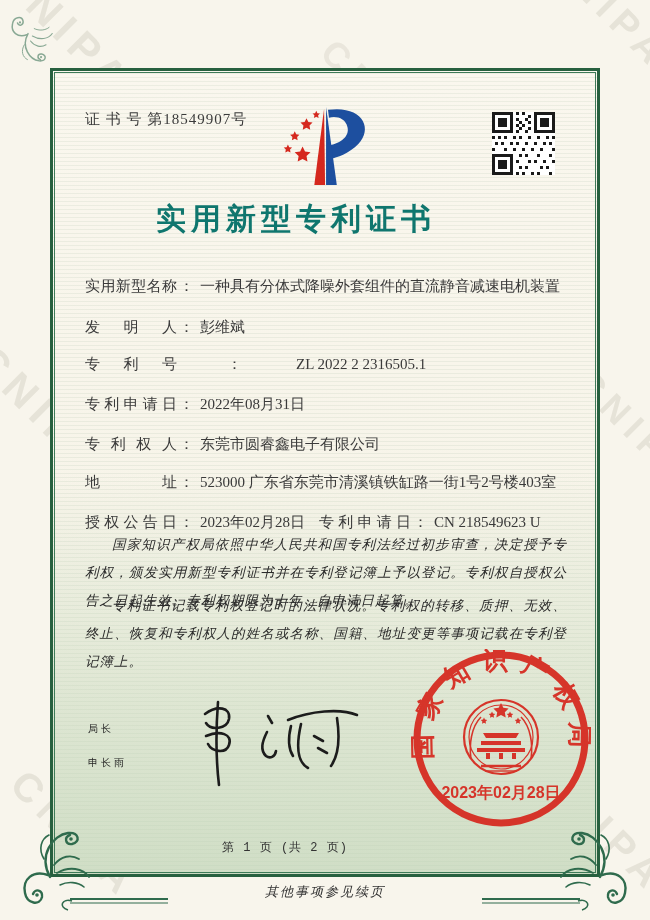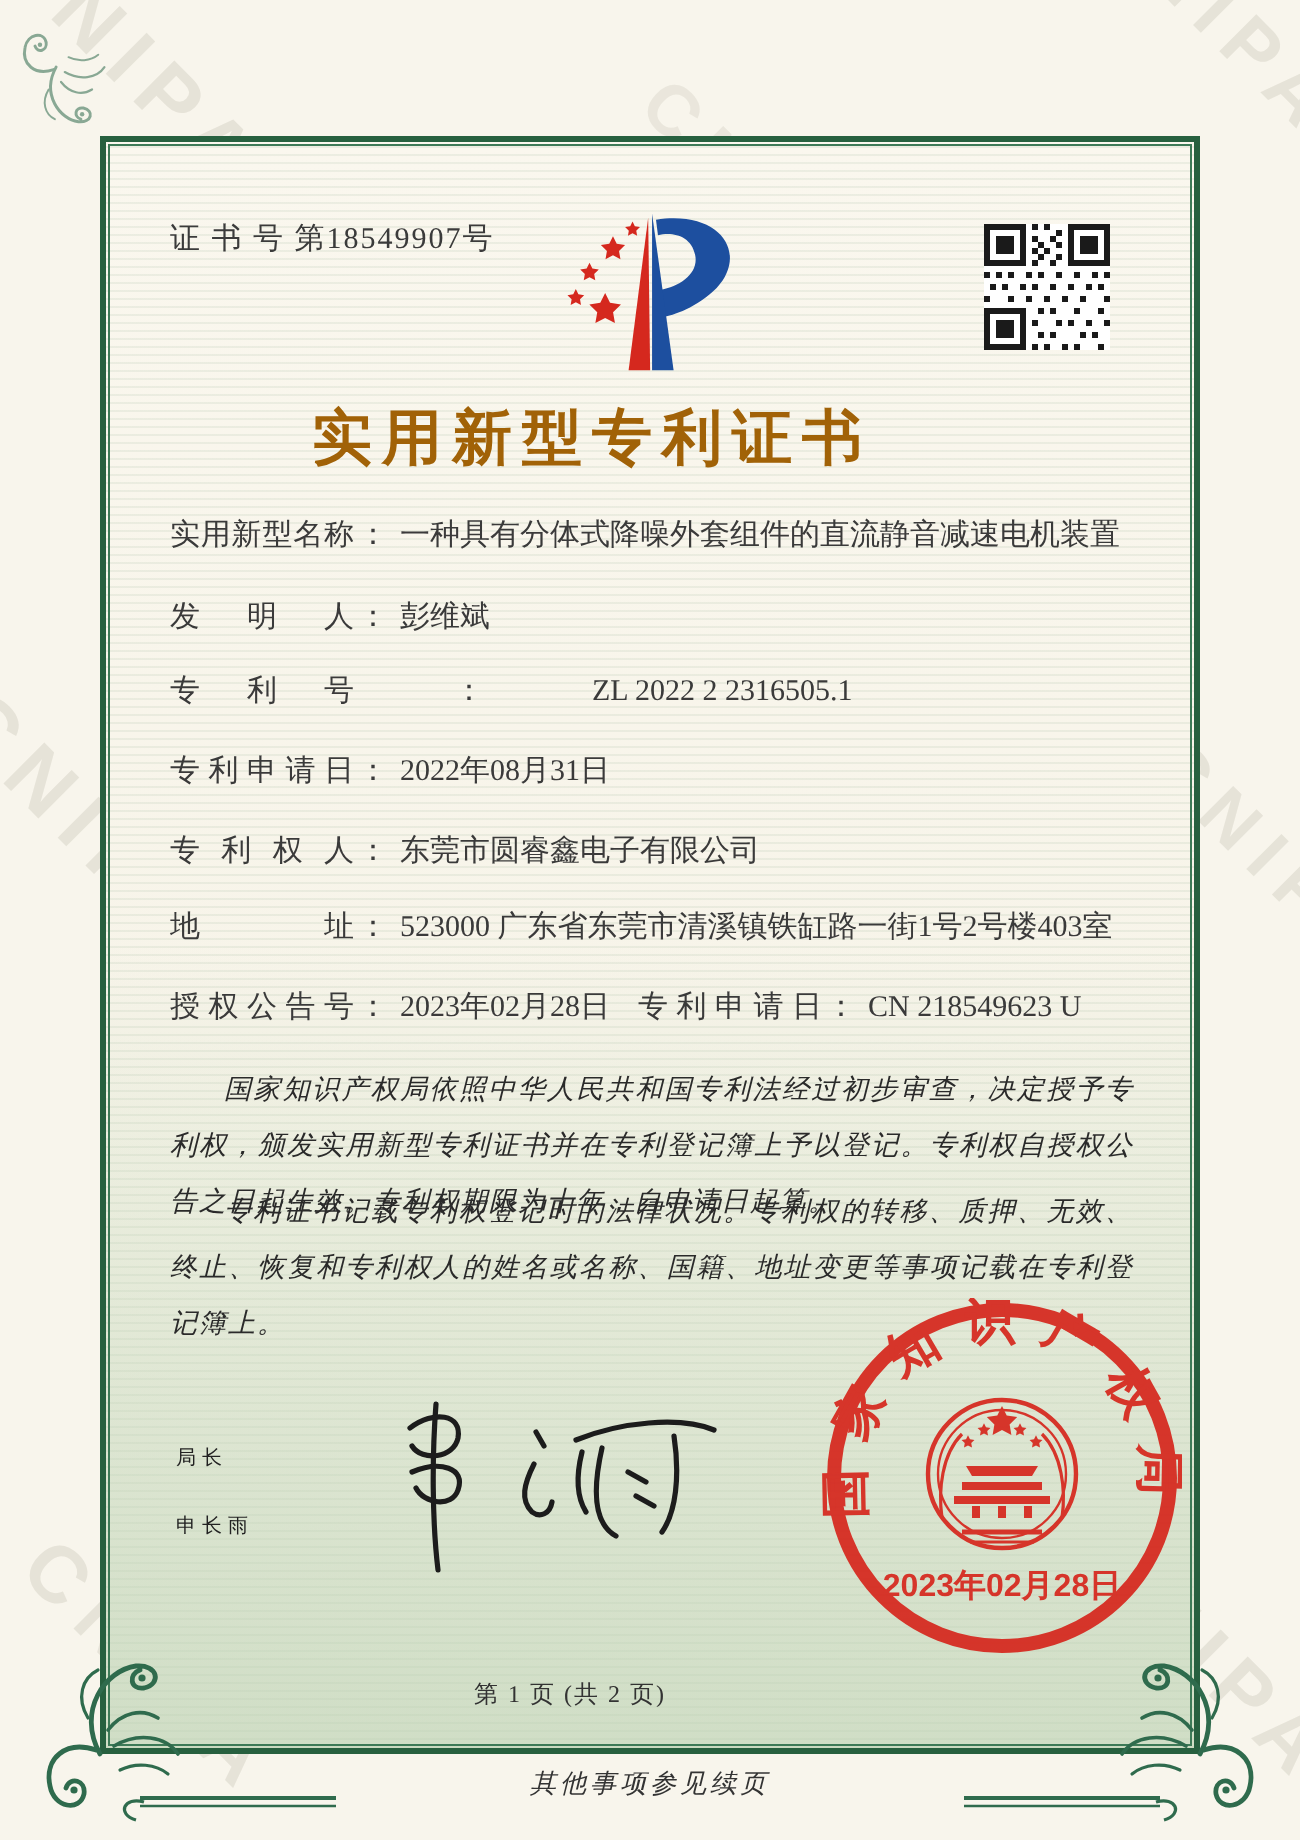--- a/index.html
+++ b/index.html
@@ -32,26 +32,26 @@
   .layer { position:absolute; inset:0; z-index:3; }
   
   .cert-no {
     position:absolute; left:85px; top:110px;
     font-size:15px; color:#3b3b3b; letter-spacing:1px;
   }
   .logo { position:absolute; left:278px; top:102px; width:100px; height:88px; }
   .qr { position:absolute; left:492px; top:112px; width:63px; height:63px; }
   .title {
     position:absolute; left:0; top:199px; width:592px; text-align:center;
-    font-size:30px; font-weight:bold; color:#a16207; letter-spacing:5px;
+    font-size:30px; font-weight:bold; color:#0f766e; letter-spacing:5px;
   }
   
   .row {
     position:absolute; left:85px; width:480px; display:flex;
-    font-size:15px; color:#3a3a3a; line-height:20px; white-space:nowrap;
+    font-size:15px; color:#3a3a3a; line-height:20px; white-space:nowrap;margin-top:18px;
   }
   .row .lbl { display:inline-block; width:92px; text-align:justify; text-align-last:justify; }
   .row .colon { margin:0 6px 0 2px; }
   .pair { display:flex; }
   .pair2 { margin-left:14px; }
   
   .para {
     position:absolute; left:85px; width:482px;
     font-size:13.5px; font-style:italic; color:#2a2a2a;
     line-height:28px; text-indent:2em; letter-spacing:1px; text-align:justify;
@@ -61,21 +61,21 @@
     position:absolute; left:88px; font-size:10px; color:#222;
     font-family:"Liberation Sans","DejaVu Sans",sans-serif; letter-spacing:3px;
   }
   .sig-svg { position:absolute; left:185px; top:688px; width:190px; height:105px; }
   
   .seal { position:absolute; left:411px; top:649px; width:180px; height:180px; opacity:0.93; }
   .seal text { font-family:"Liberation Sans","DejaVu Sans",sans-serif; }
   
   .page-info {
     position:absolute; left:0; top:839px; width:570px; text-align:center;
-    font-size:12px; color:#333; letter-spacing:1px;
+    font-size:12px; color:#333; letter-spacing:1px;font-family:Liberation Mono, monospace;
   }
   .footer-note {
     position:absolute; left:0; top:883px; width:650px; text-align:center;
     font-size:13px; font-style:italic; color:#333; letter-spacing:2px;
   }
   .ornaments { position:absolute; inset:0; width:650px; height:920px; z-index:4; pointer-events:none; }
 </style>
 </head>
 <body>
 
@@ -158,21 +158,21 @@
         <span class="colon">：</span>
         <span class="val">东莞市圆睿鑫电子有限公司</span>
     </div>
     <div class="row" style="top:454px;">
       <span class="lbl">地址</span>
         <span class="colon">：</span>
         <span class="val">523000 广东省东莞市清溪镇铁缸路一街1号2号楼403室</span>
     </div>
     <div class="row" style="top:494px;">
       <span class="pair">
-        <span class="lbl">授权公告号</span>
+        <span class="lbl">授权公告日</span>
           <span class="colon">：</span>
           <span class="val">2023年02月28日</span>
       </span>
       <span class="pair pair2">
         <span class="lbl">专利申请日</span>
           <span class="colon">：</span>
           <span class="val">CN 218549623 U</span>
       </span>
     </div>
 

